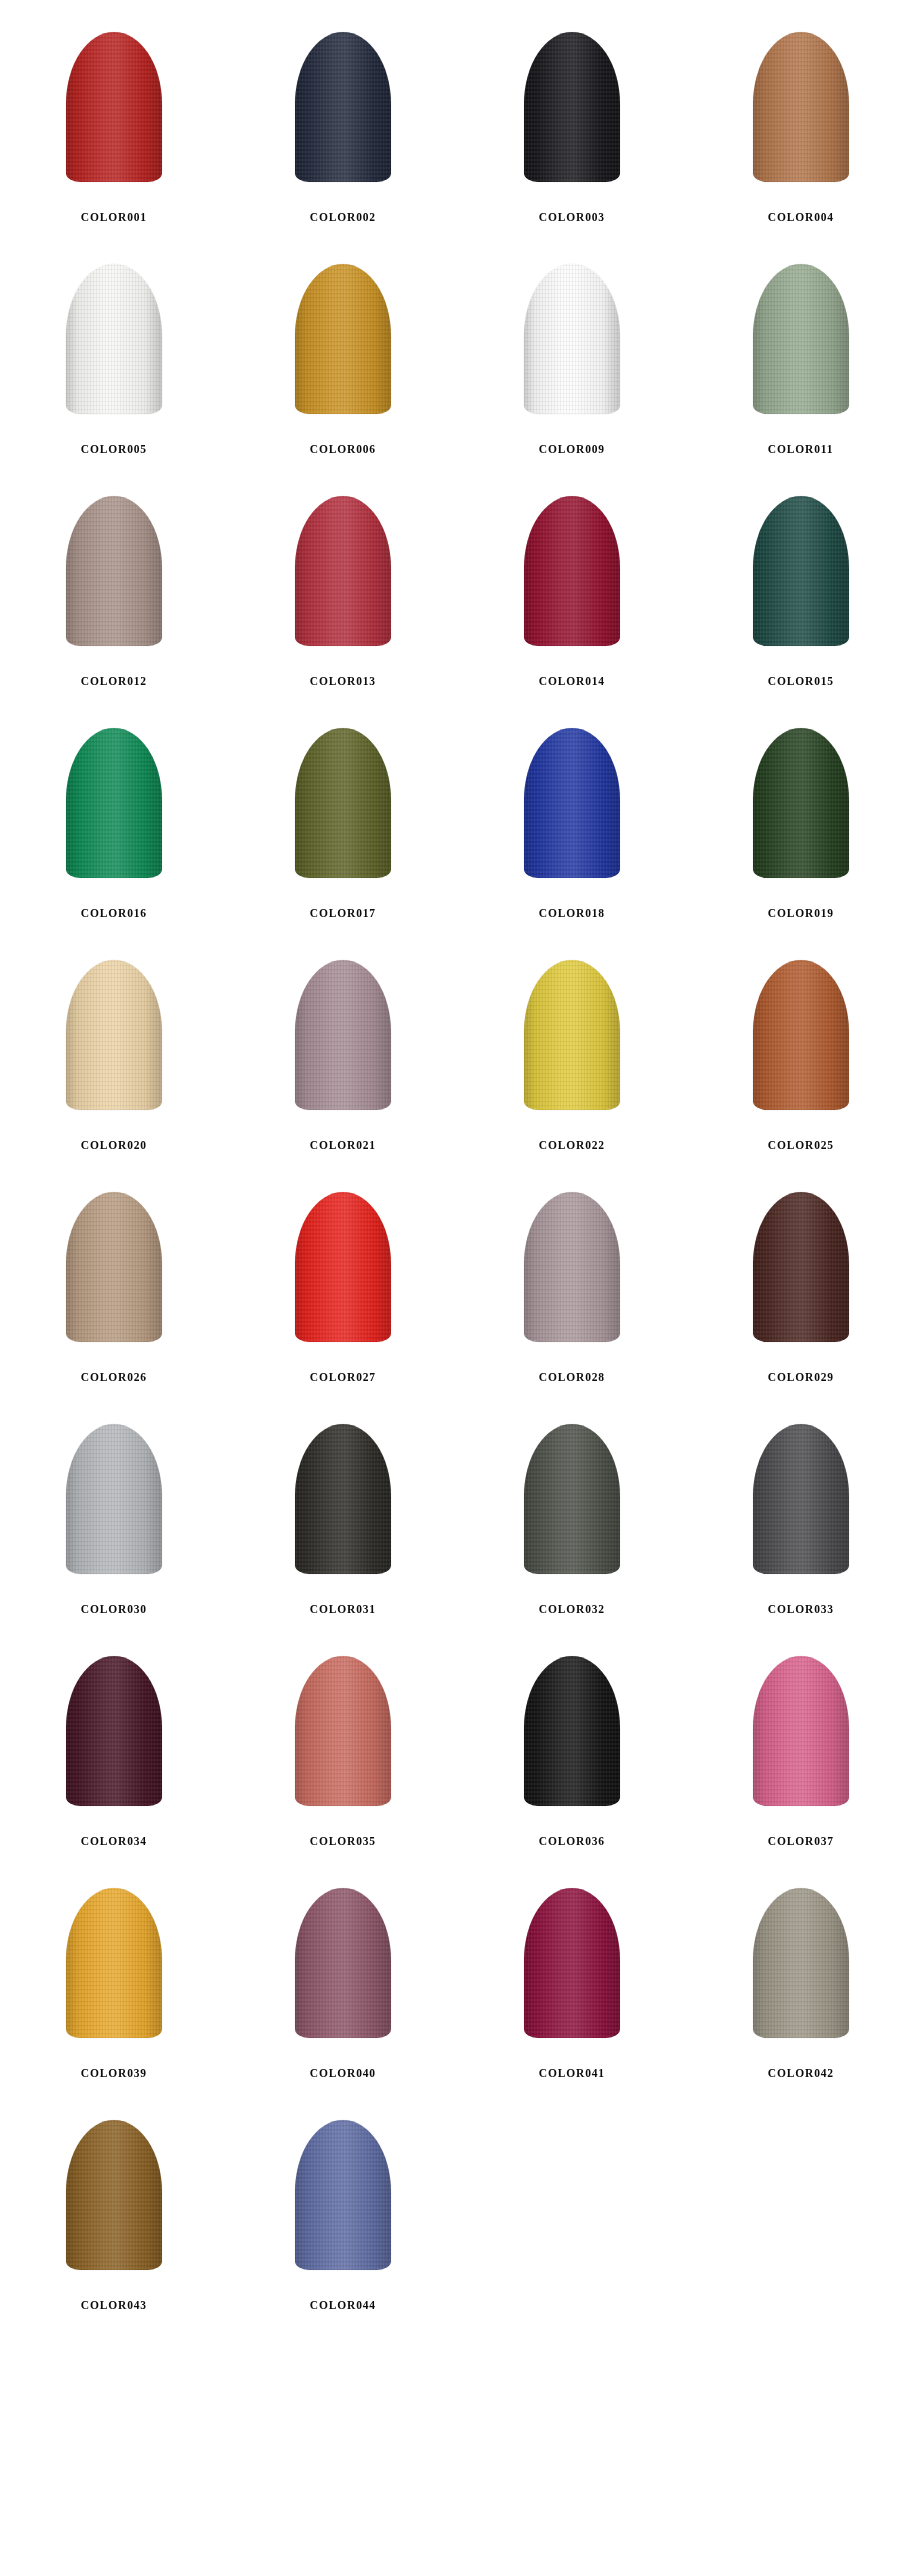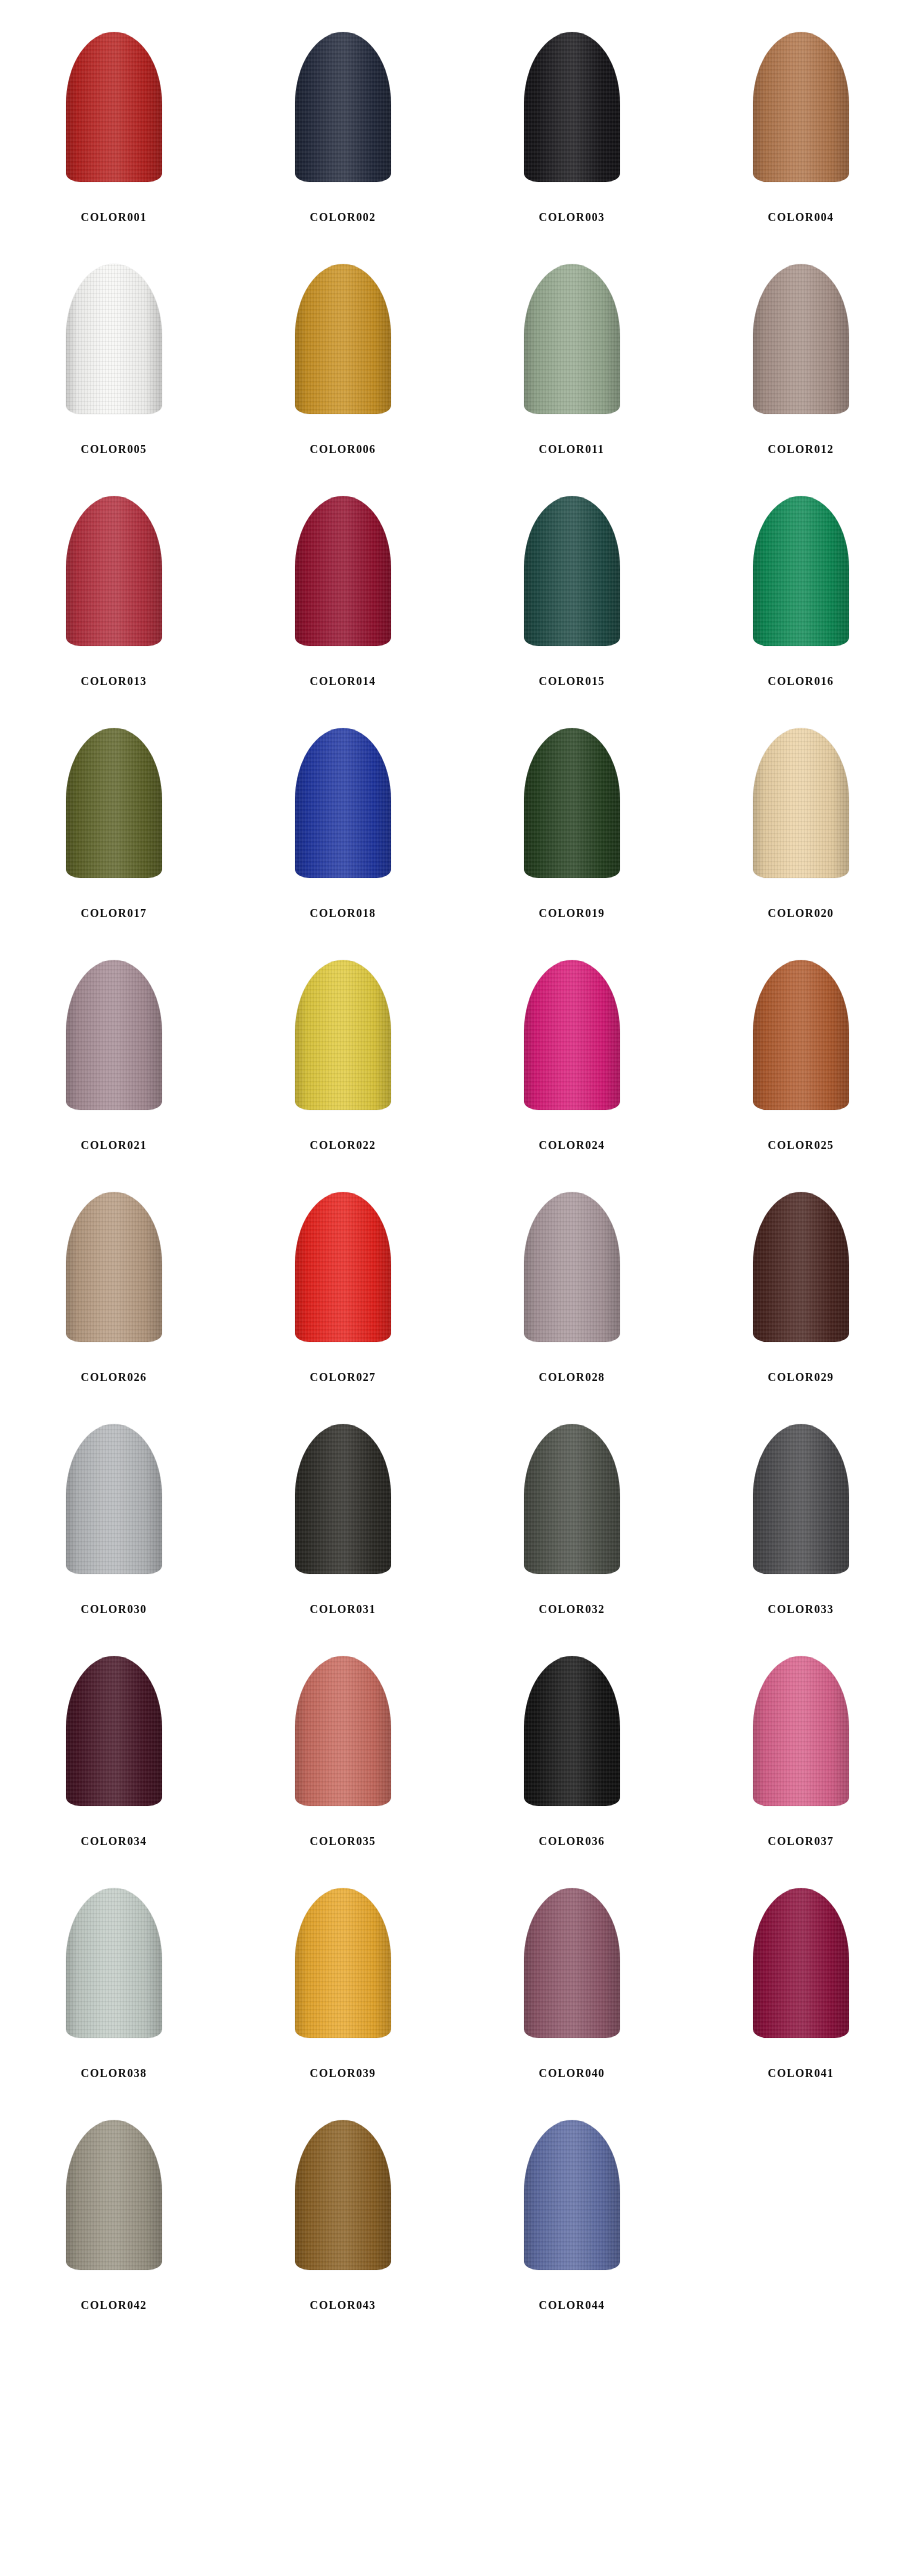--- a/index.html
+++ b/index.html
@@ -142,20 +142,26 @@
       <div class="chip-label" style="color: rgb(13, 13, 13);">COLOR005</div>
     </div>
     <div class="swatch-cell">
       <div class="chip-wrap">
         <div class="chip" style="background-color: rgb(202, 146, 34);"></div>
       </div>
       <div class="chip-label" style="color: rgb(13, 13, 13);">COLOR006</div>
     </div>
     <div class="swatch-cell">
       <div class="chip-wrap">
+        <div class="chip" style="background-color: rgb(252, 252, 252);"></div>
+      </div>
+      <div class="chip-label" style="color: rgb(13, 13, 13);">COLOR009</div>
+    </div>
+    <div class="swatch-cell">
+      <div class="chip-wrap">
         <div class="chip" style="background-color: rgb(149, 169, 143);"></div>
       </div>
       <div class="chip-label" style="color: rgb(13, 13, 13);">COLOR011</div>
     </div>
     <div class="swatch-cell">
       <div class="chip-wrap">
         <div class="chip" style="background-color: rgb(168, 146, 137);"></div>
       </div>
       <div class="chip-label" style="color: rgb(13, 13, 13);">COLOR012</div>
     </div>
@@ -214,26 +220,20 @@
       <div class="chip-label" style="color: rgb(13, 13, 13);">COLOR021</div>
     </div>
     <div class="swatch-cell">
       <div class="chip-wrap">
         <div class="chip" style="background-color: rgb(224, 202, 60);"></div>
       </div>
       <div class="chip-label" style="color: rgb(13, 13, 13);">COLOR022</div>
     </div>
     <div class="swatch-cell">
       <div class="chip-wrap">
-        <div class="chip" style="background-color: rgb(217, 26, 120);"></div>
-      </div>
-      <div class="chip-label" style="color: rgb(13, 13, 13);">COLOR024</div>
-    </div>
-    <div class="swatch-cell">
-      <div class="chip-wrap">
         <div class="chip" style="background-color: rgb(176, 90, 45);"></div>
       </div>
       <div class="chip-label" style="color: rgb(13, 13, 13);">COLOR025</div>
     </div>
     <div class="swatch-cell">
       <div class="chip-wrap">
         <div class="chip" style="background-color: rgb(183, 155, 129);"></div>
       </div>
       <div class="chip-label" style="color: rgb(13, 13, 13);">COLOR026</div>
     </div>
@@ -298,26 +298,20 @@
       <div class="chip-label" style="color: rgb(13, 13, 13);">COLOR036</div>
     </div>
     <div class="swatch-cell">
       <div class="chip-wrap">
         <div class="chip" style="background-color: rgb(217, 96, 139);"></div>
       </div>
       <div class="chip-label" style="color: rgb(13, 13, 13);">COLOR037</div>
     </div>
     <div class="swatch-cell">
       <div class="chip-wrap">
-        <div class="chip" style="background-color: rgb(194, 204, 198);"></div>
-      </div>
-      <div class="chip-label" style="color: rgb(13, 13, 13);">COLOR038</div>
-    </div>
-    <div class="swatch-cell">
-      <div class="chip-wrap">
         <div class="chip" style="background-color: rgb(233, 168, 42);"></div>
       </div>
       <div class="chip-label" style="color: rgb(13, 13, 13);">COLOR039</div>
     </div>
     <div class="swatch-cell">
       <div class="chip-wrap">
         <div class="chip" style="background-color: rgb(141, 85, 104);"></div>
       </div>
       <div class="chip-label" style="color: rgb(13, 13, 13);">COLOR040</div>
     </div>

